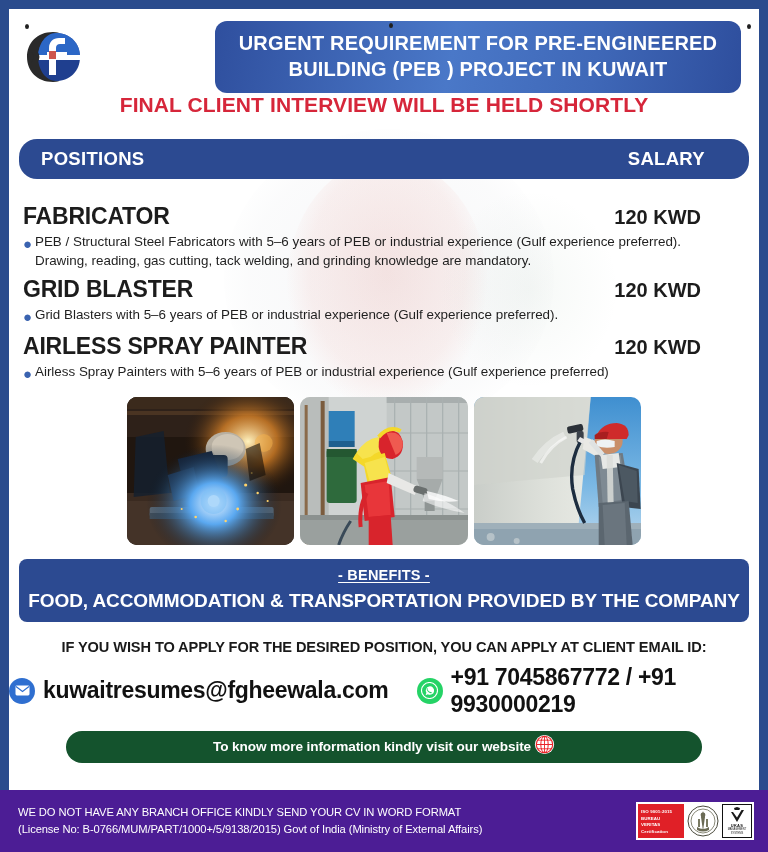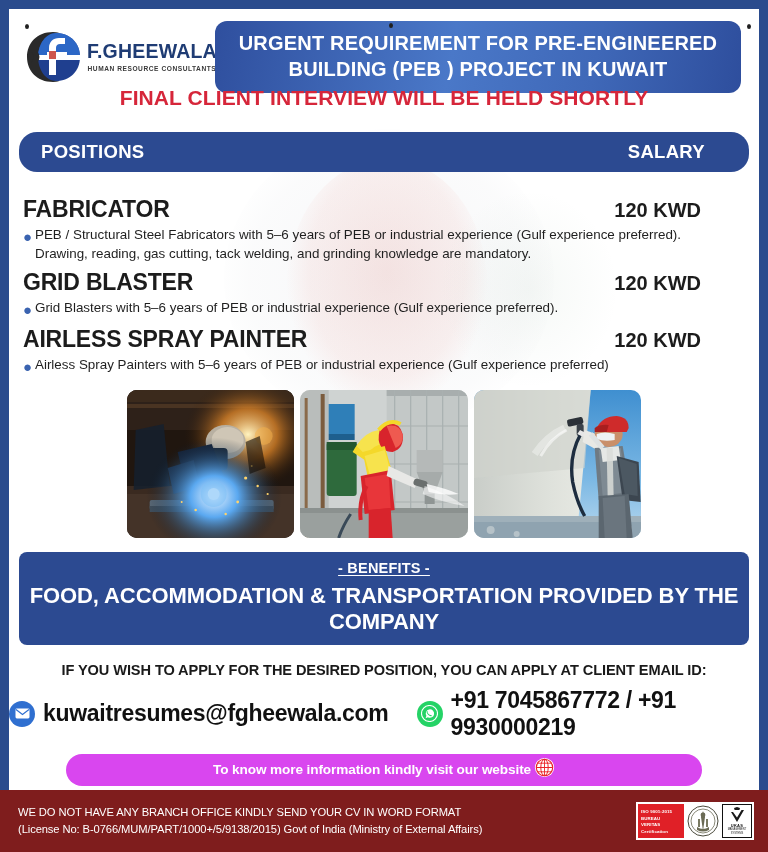--- a/index.html
+++ b/index.html
@@ -117,21 +117,21 @@
     padding: 10px 8px 11px 8px;
   }
 
   
   .interview-line {
     text-align: center;
     color: #d6263a;
     font-size: 21px;
     font-weight: bold;
     letter-spacing: 0.1px;
-    margin-top: 1px;
+    margin-top: 8px;
   }
 
   
   .ps-bar {
     margin: 22px 10px 0 10px;
     background: #2c4a91;
     border-radius: 18px;
     height: 40px;
     display: flex;
     align-items: center;
@@ -206,21 +206,21 @@
     padding: 8px 6px 10px 6px;
   }
   .benefits-title {
     font-size: 14.5px;
     font-weight: bold;
     letter-spacing: 0.2px;
     text-decoration: underline;
     text-underline-offset: 2px;
   }
   .benefits-text {
-    font-size: 22px;
+    font-size: 19px;
     font-weight: bold;
     letter-spacing: -0.1px;
     margin-top: 7px;
   }
 
   
   .apply-line {
     text-align: center;
     font-size: 14.6px;
     font-weight: bold;
@@ -249,38 +249,38 @@
     color: #111111;
     letter-spacing: -0.3px;
   }
   .gap { width: 14px; }
 
   
   .web-pill {
     margin: 13px auto 0 auto;
     width: 636px;
     height: 32px;
-    background: #d946ef;
+    background: #14532d;
     border-radius: 16px;
     display: flex;
     align-items: center;
     justify-content: center;
     gap: 3px;
     color: #ffffff;
   }
   .web-txt { font-size: 13.6px; font-weight: bold; letter-spacing: -0.1px; }
   .web-url { font-size: 14.6px; font-weight: bold; letter-spacing: -0.2px; }
 
   
   .footer {
     position: absolute;
     left: 0; bottom: 0;
     width: 768px;
     height: 62px;
-    background: #7f1d1d;
+    background: #4c1d95;
     display: flex;
     align-items: center;
     padding: 0 14px 0 18px;
   }
   .footer-text { color: #ffffff; font-size: 11.2px; line-height: 1.55; letter-spacing: -0.1px; }
   .badges { margin-left: auto; display: flex; align-items: center; gap: 2px; background:#ffffff; padding:2px; }
   .badge-bv {
     width: 46px; height: 34px;
     background: #e02027;
     color: #ffffff;
@@ -328,24 +328,20 @@
             <svg viewBox="0 0 60 56" xmlns="http://www.w3.org/2000/svg">
               <path d="M30 3 C14 3 4 14 4 28 C4 42 14 53 30 53 C32 53 34 52.7 36 52.2 C24 50 16 40 16 28 C16 16 24 6 36 3.8 C34 3.3 32 3 30 3 Z" fill="#2a2a2a"></path>
               <path d="M33 4 C47 4 57 14 57 28 C57 42 47 52 33 52 C23 52 15 41 15 28 C15 15 23 4 33 4 Z" fill="#1f3f8f"></path>
               <path d="M33 4 C47 4 57 14 57 28 L15 28 C15 15 23 4 33 4 Z" fill="#2f6fd0" opacity="0.85"></path>
               <path d="M15 26 L57 26 L57 31 L15 31 Z" fill="#ffffff"></path>
               <path d="M36 9 C30 9 26 13 26 19 L26 46 L33 46 L33 19 C33 16.5 34.5 15 37 15 L42 15 L42 9 Z" fill="#ffffff"></path>
               <path d="M24 23 L44 23 L44 29 L24 29 Z" fill="#ffffff"></path>
               <path d="M26 22 L26 30 L33 30 L33 22 Z" fill="#c9443a" opacity="0.9"></path>
               <path d="M8 22 Q13 28 8 34 L14 34 Q19 28 14 22 Z" fill="#2a2a2a"></path>
             </svg>
-          </div>
-          <div class="logo-text">
-            <div class="logo-name">F.GHEEWALA</div>
-            <div class="logo-sub">HUMAN RESOURCE CONSULTANTS</div>
           </div>
         </div>
         <div class="title-banner">URGENT REQUIREMENT FOR PRE-ENGINEERED BUILDING (PEB ) PROJECT IN KUWAIT</div>
       </div>
 
       <div class="interview-line">FINAL CLIENT INTERVIEW WILL BE HELD SHORTLY</div>
 
       <div class="ps-bar">
         <span class="left">POSITIONS</span>
         <span class="right">SALARY</span>

